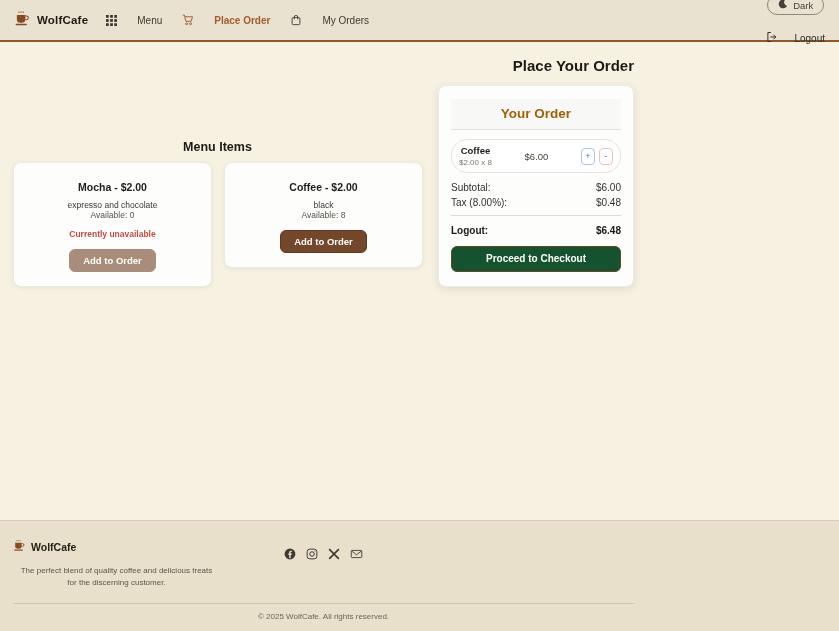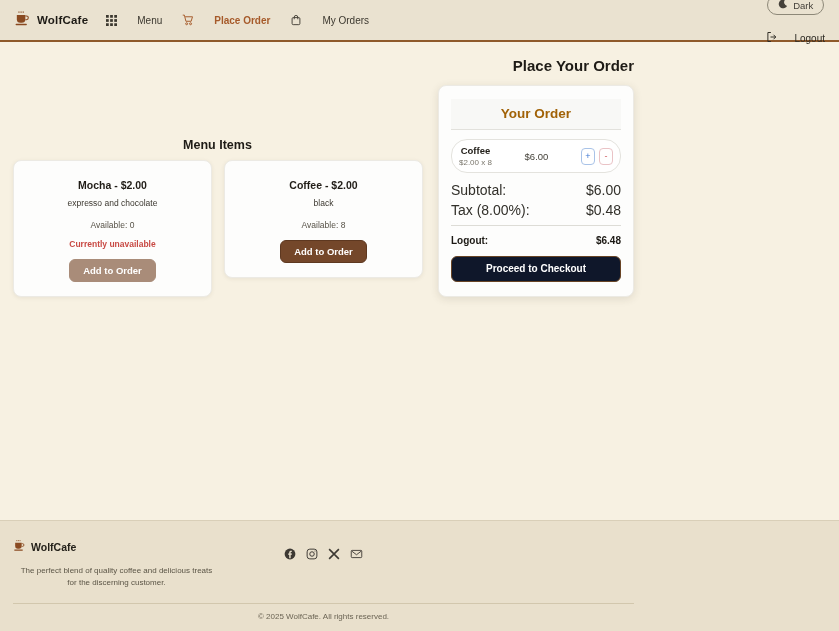--- a/index.html
+++ b/index.html
@@ -43,21 +43,21 @@
   .menu-heading { text-align:center; font-size:12.5px; font-weight:bold; color:#1e1b16; margin-bottom:8px; }
   .menu-grid { display:grid; grid-template-columns:199px 199px; gap:12px; align-items:start; }
 
   .card {
     background:#fdfdfc; border:1px solid #eceae4; border-radius:8px;
     box-shadow:0 1px 4px rgba(60,50,30,.08);
   }
   .menu-card { padding:18px 12px 14px; text-align:center; }
   .item-title { font-size:10.5px; font-weight:bold; color:#211d17; margin-bottom:7px; }
   .item-desc { font-size:8.5px; color:#3b372f; }
-  .item-avail { font-size:8.5px; color:#575247; margin-top:12px; }
+  .item-avail { font-size:8.5px; color:#575247; }
   .item-note { font-size:8.5px; color:#c84a44; font-weight:bold; margin-top:9px; }
   .add-btn {
     margin-top:10px; font-family:inherit; font-size:9.5px; font-weight:bold;
     color:#fff; background:#74472a; border:1px solid #5e3820; border-radius:6px;
     padding:5px 13px; cursor:pointer;
   }
   .add-btn:disabled { background:#a98c79; border-color:#a98c79; cursor:default; }
 
   
   .order-col { width:200px; }
@@ -77,26 +77,26 @@
   .oi-unit { font-size:8px; color:#7b776d; margin-top:2px; }
   .oi-total { font-size:9.5px; color:#45423a; }
   .qty-btns { display:flex; gap:4px; }
   .qty-btn {
     width:14px; height:17px; border-radius:4px; background:#fff;
     font-family:inherit; font-size:9px; line-height:1; cursor:pointer;
     display:flex; align-items:center; justify-content:center; padding:0;
   }
   .qty-plus { border:1px solid #a9c3e8; color:#3e77d2; }
   .qty-minus { border:1px solid #eac3c6; color:#cf5f64; }
-  .totals-row { display:flex; justify-content:space-between; font-size:14px; color:#32302a; margin-bottom:4px; }
+  .totals-row { display:flex; justify-content:space-between; font-size:10px; color:#32302a; margin-bottom:4px; }
   .order-divider { border:0; border-top:1px solid #dddcd6; margin:7px 0 9px; }
   .totals-row.total { font-size:10px; font-weight:bold; color:#1c1914; margin-bottom:10px; }
   .checkout-btn {
     width:100%; font-family:inherit; font-size:10px; font-weight:bold; color:#fff;
-    background:#0f172a; border:1px solid #684425; border-radius:6px;
+    background:#14532d; border:1px solid #684425; border-radius:6px;
     padding:6px 0 7px; cursor:pointer;
   }
 
   
   .footer {
     flex:0 0 111px; background:#e9e0cc; border-top:1px solid #d9cfb8;
     padding-top:17px;
   }
   .footer-cols { display:grid; grid-template-columns:207px 207px 207px; }
   .f-heading { font-size:10.5px; font-weight:bold; color:#24211a; }

